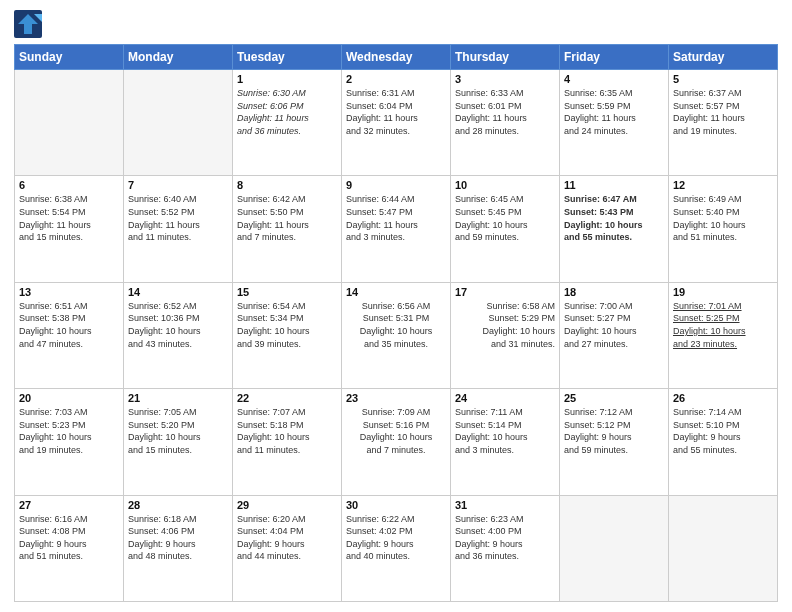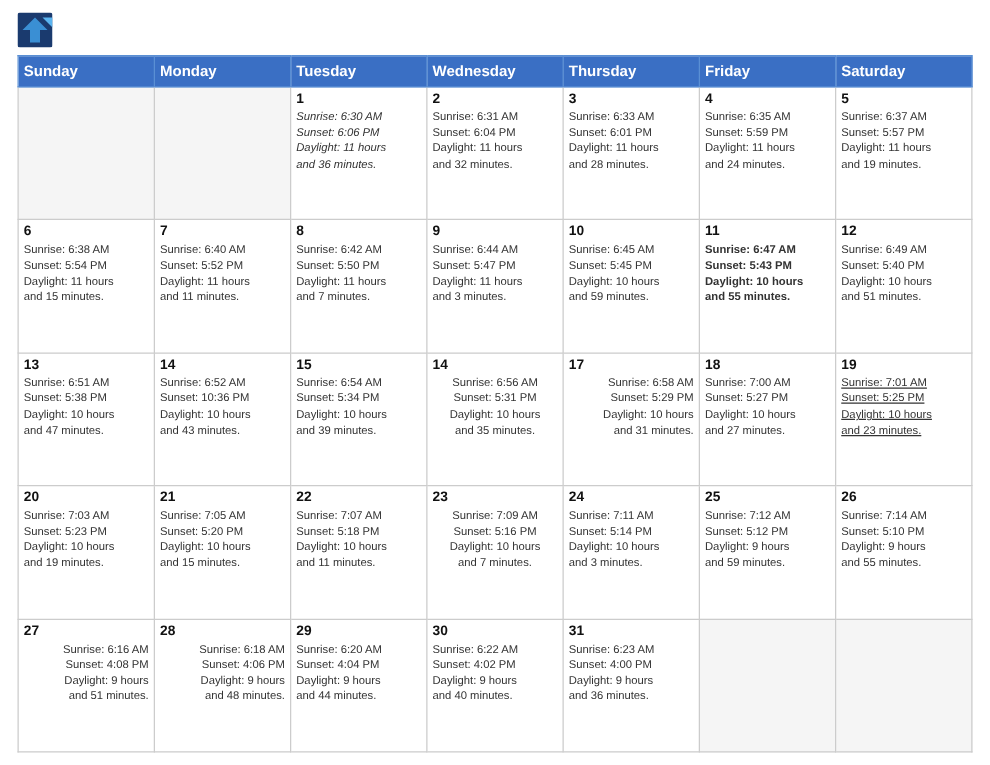--- a/index.html
+++ b/index.html
@@ -316,28 +316,28 @@
             <div class="day-num">26</div>
             <div class="day-info" style="white-space: pre-line;">Sunrise: 7:14 AM
 Sunset: 5:10 PM
 Daylight: 9 hours
 and 55 minutes.</div>
           </td>
         </tr>
         <tr>
           <td>
             <div class="day-num">27</div>
-            <div class="day-info" style="white-space: pre-line; text-align: right;">Sunrise: 6:16 AM
+            <div class="day-info" style="white-space: pre-line;">Sunrise: 6:16 AM
 Sunset: 4:08 PM
 Daylight: 9 hours
 and 51 minutes.</div>
           </td>
           <td>
             <div class="day-num">28</div>
-            <div class="day-info" style="white-space: pre-line; text-align: right;">Sunrise: 6:18 AM
+            <div class="day-info" style="white-space: pre-line;">Sunrise: 6:18 AM
 Sunset: 4:06 PM
 Daylight: 9 hours
 and 48 minutes.</div>
           </td>
           <td>
             <div class="day-num">29</div>
             <div class="day-info" style="white-space: pre-line;">Sunrise: 6:20 AM
 Sunset: 4:04 PM
 Daylight: 9 hours
 and 44 minutes.</div>

